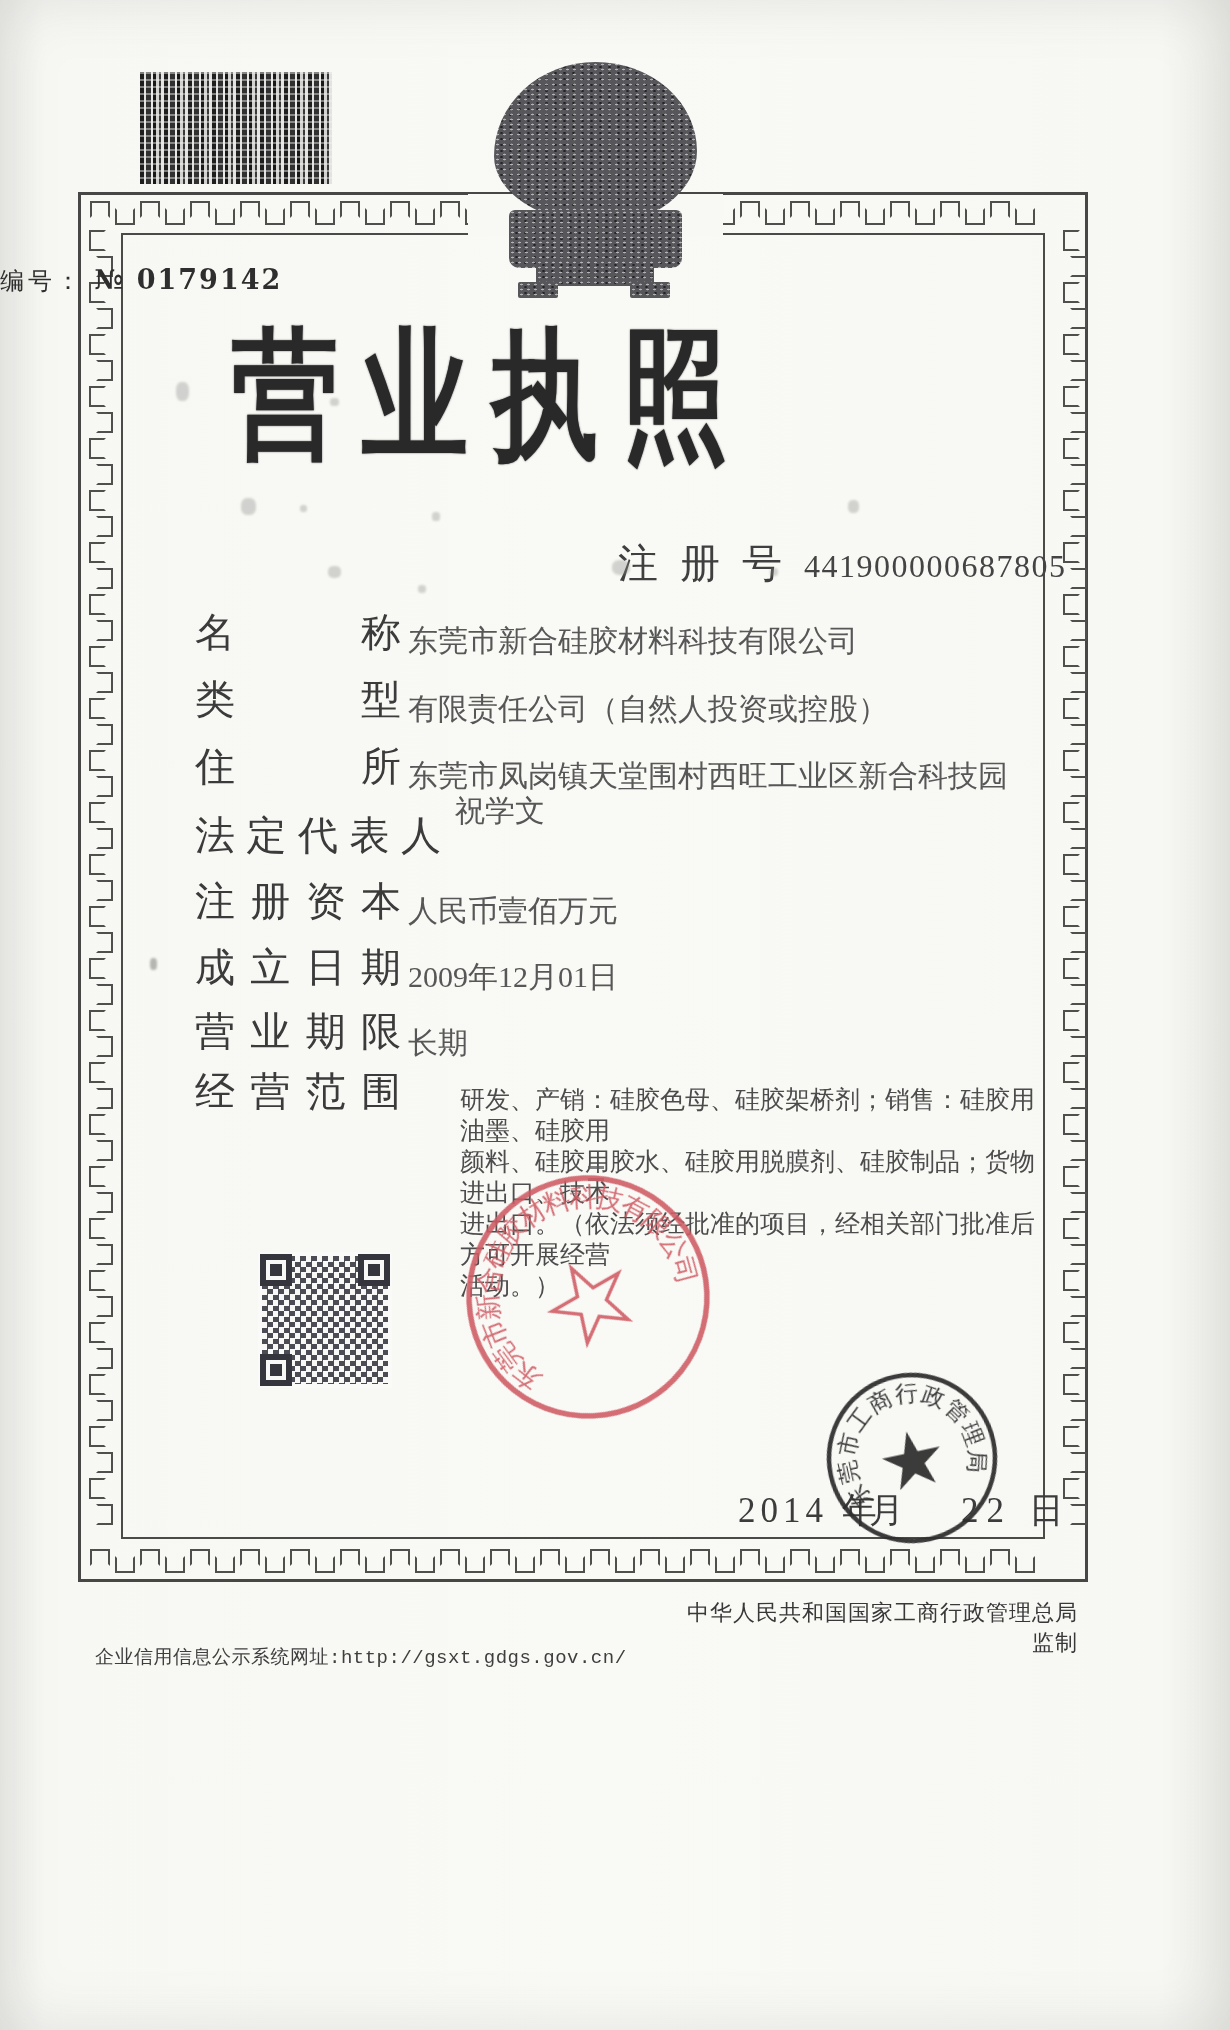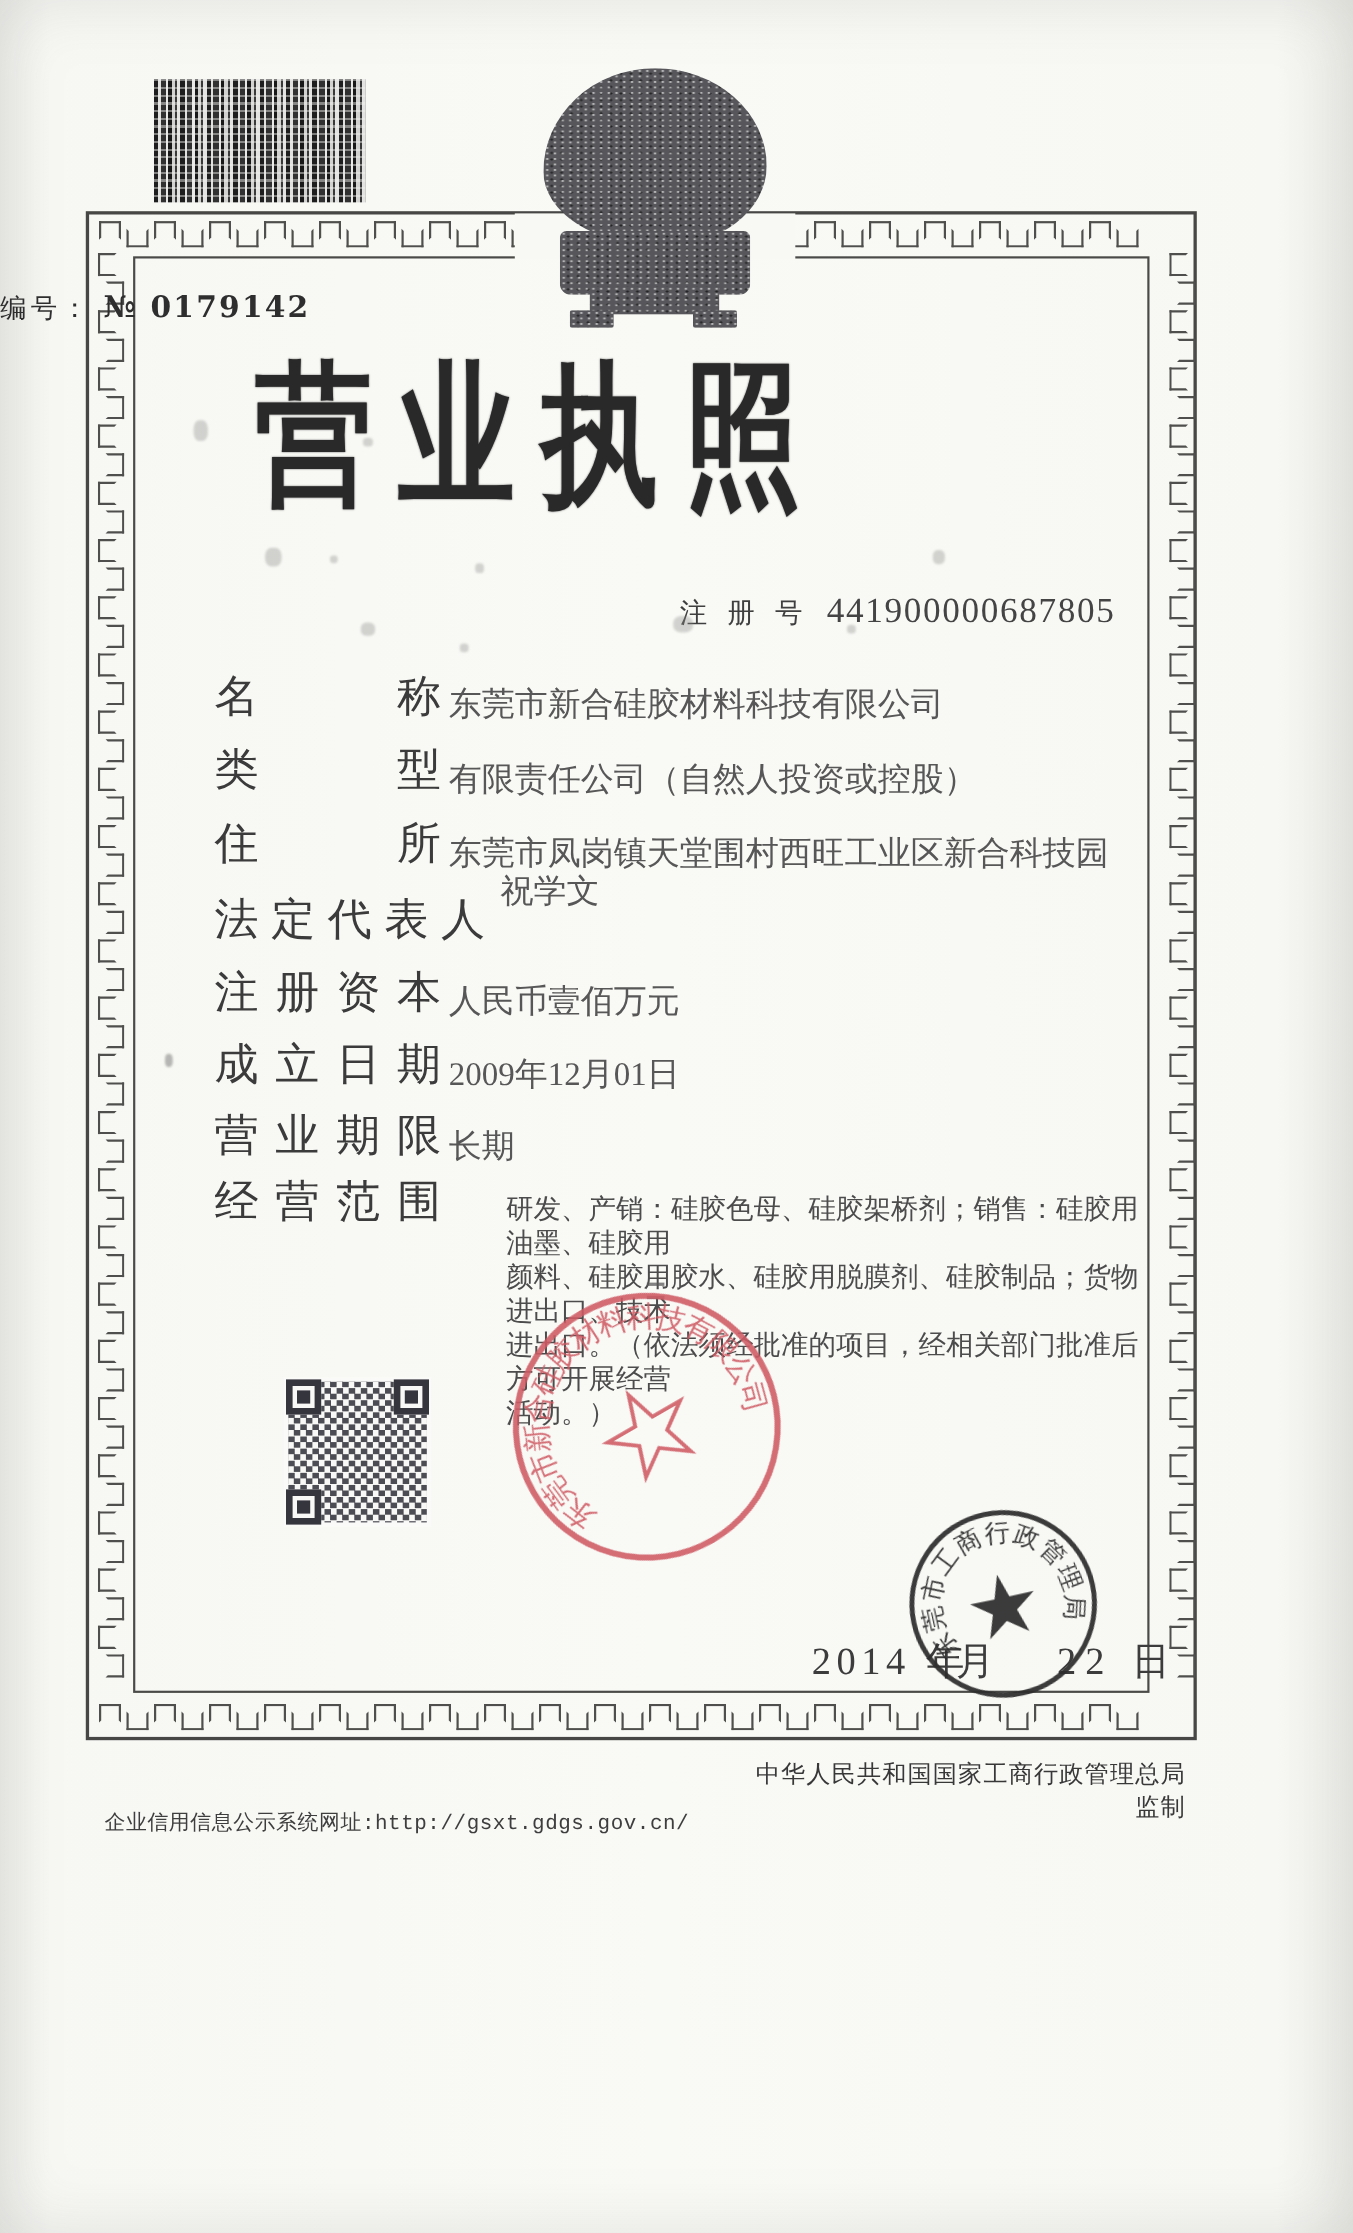--- a/index.html
+++ b/index.html
@@ -55,21 +55,21 @@
   .serial .num{font-family:"DejaVu Serif", serif; font-weight:bold; font-size:27px; letter-spacing:2px; margin-left:10px;}
   
   .title{
     position:absolute; left:232px; top:302px; width:560px;
     font-family:"Liberation Sans", sans-serif; font-weight:900; font-size:106px; letter-spacing:24px;
     color:#2d2d2d; transform:scaleY(1.32); transform-origin:top left; white-space:nowrap;
     text-shadow:0 0 1.5px rgba(40,40,40,.8); filter:contrast(1.05) blur(.3px);
   }
   
   .regno{position:absolute; left:618px; top:536px; white-space:nowrap; color:#3f3f3f;}
-  .regno .lbl{font-size:25px; letter-spacing:6px;}
+  .regno .lbl{font-size:40px; letter-spacing:6px;}
   .regno .val{font-size:32px; letter-spacing:1.5px; margin-left:16px; color:#444;}
   
   .row{position:absolute; left:0; top:0; width:100%;}
   .f-label{
     position:absolute; left:195px; width:206px; font-size:40px; color:#3b3b3b;
     text-align:justify; text-align-last:justify; letter-spacing:0; line-height:1;
     filter:blur(.2px);
   }
   .f-label.w5{width:246px;}
   .f-value{position:absolute; left:408px; width:640px; font-size:30px; color:#575757; line-height:1.15; filter:blur(.2px);}

